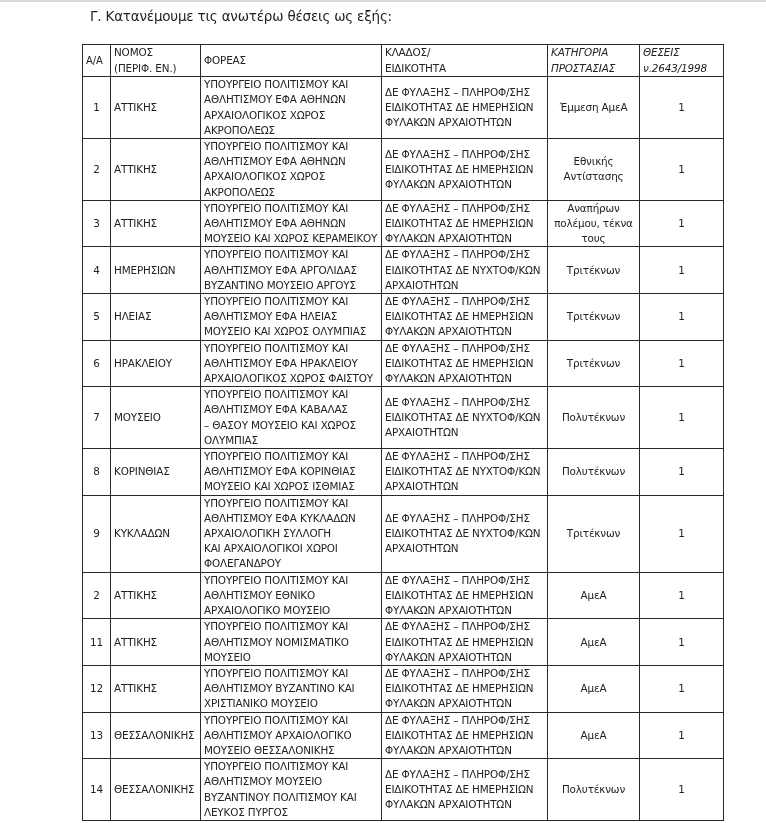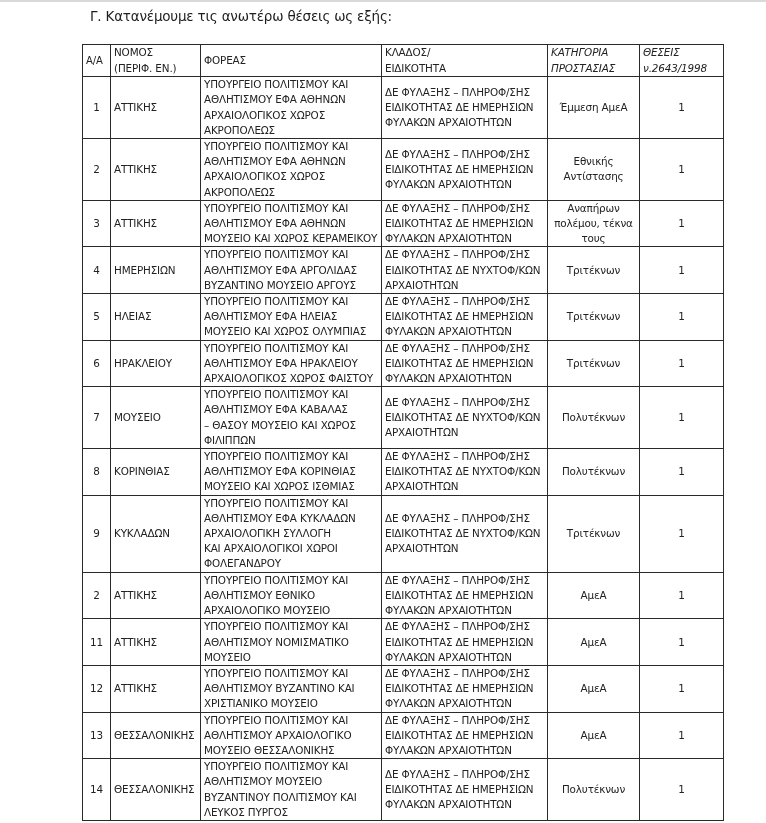--- a/index.html
+++ b/index.html
@@ -185,21 +185,21 @@
         </td>
         <td class="c-pos">1</td>
       </tr>
       <tr style="height: 60px;">
         <td class="c-aa">7</td>
         <td>ΜΟΥΣΕΙΟ</td>
         <td>
           <span class="line">ΥΠΟΥΡΓΕΙΟ ΠΟΛΙΤΙΣΜΟΥ ΚΑΙ</span>
           <span class="line">ΑΘΛΗΤΙΣΜΟΥ ΕΦΑ ΚΑΒΑΛΑΣ</span>
           <span class="line">– ΘΑΣΟΥ ΜΟΥΣΕΙΟ ΚΑΙ ΧΩΡΟΣ</span>
-          <span class="line">ΦΙΛΙΠΠΩΝ</span>
+          <span class="line">ΟΛΥΜΠΙΑΣ</span>
         </td>
         <td>
           <span class="line">ΔΕ ΦΥΛΑΞΗΣ – ΠΛΗΡΟΦ/ΣΗΣ</span>
           <span class="line">ΕΙΔΙΚΟΤΗΤΑΣ ΔΕ ΝΥΧΤΟΦ/ΚΩΝ</span>
           <span class="line">ΑΡΧΑΙΟΤΗΤΩΝ</span>
         </td>
         <td class="c-cat">
           <span class="line">Πολυτέκνων</span>
         </td>
         <td class="c-pos">1</td>

